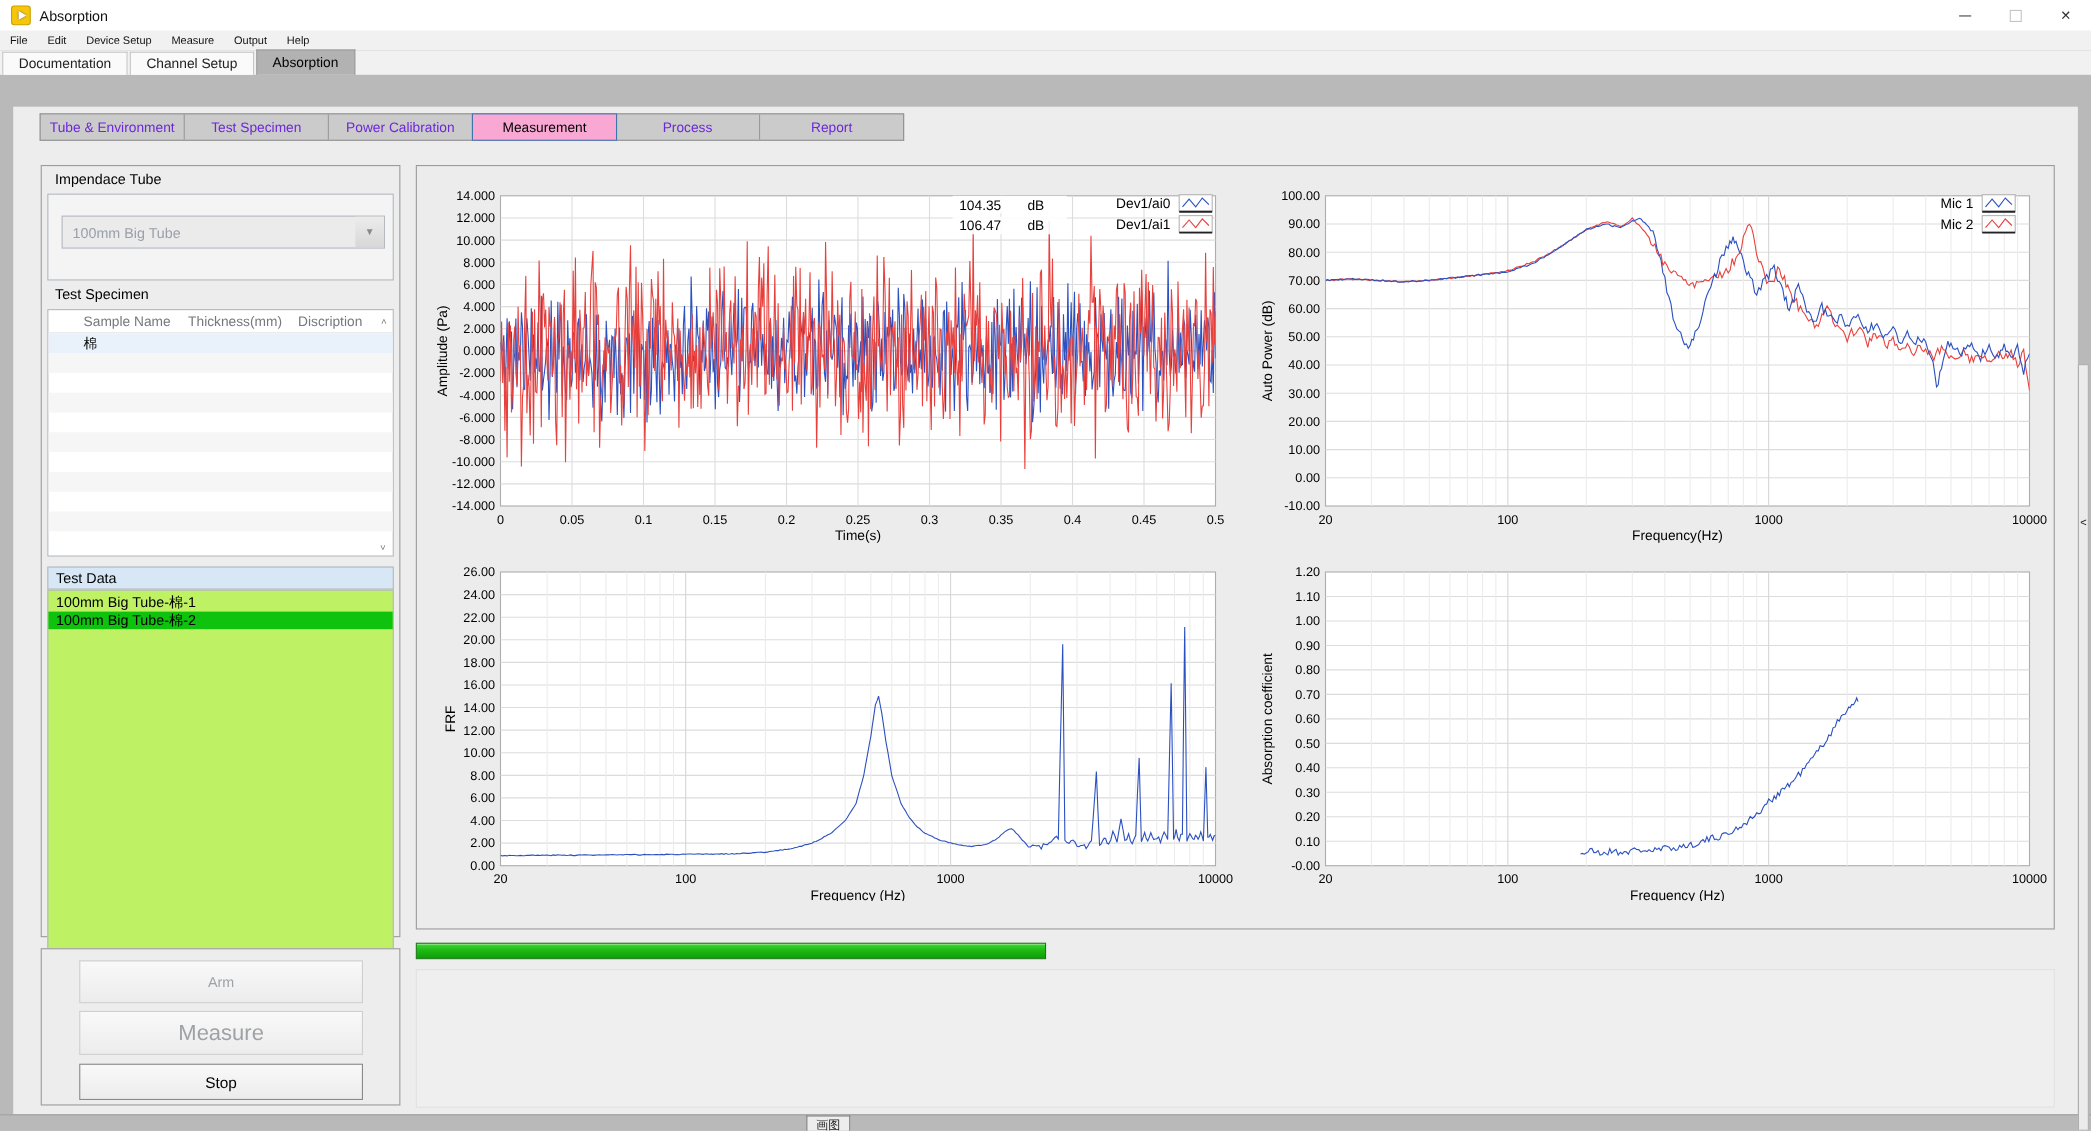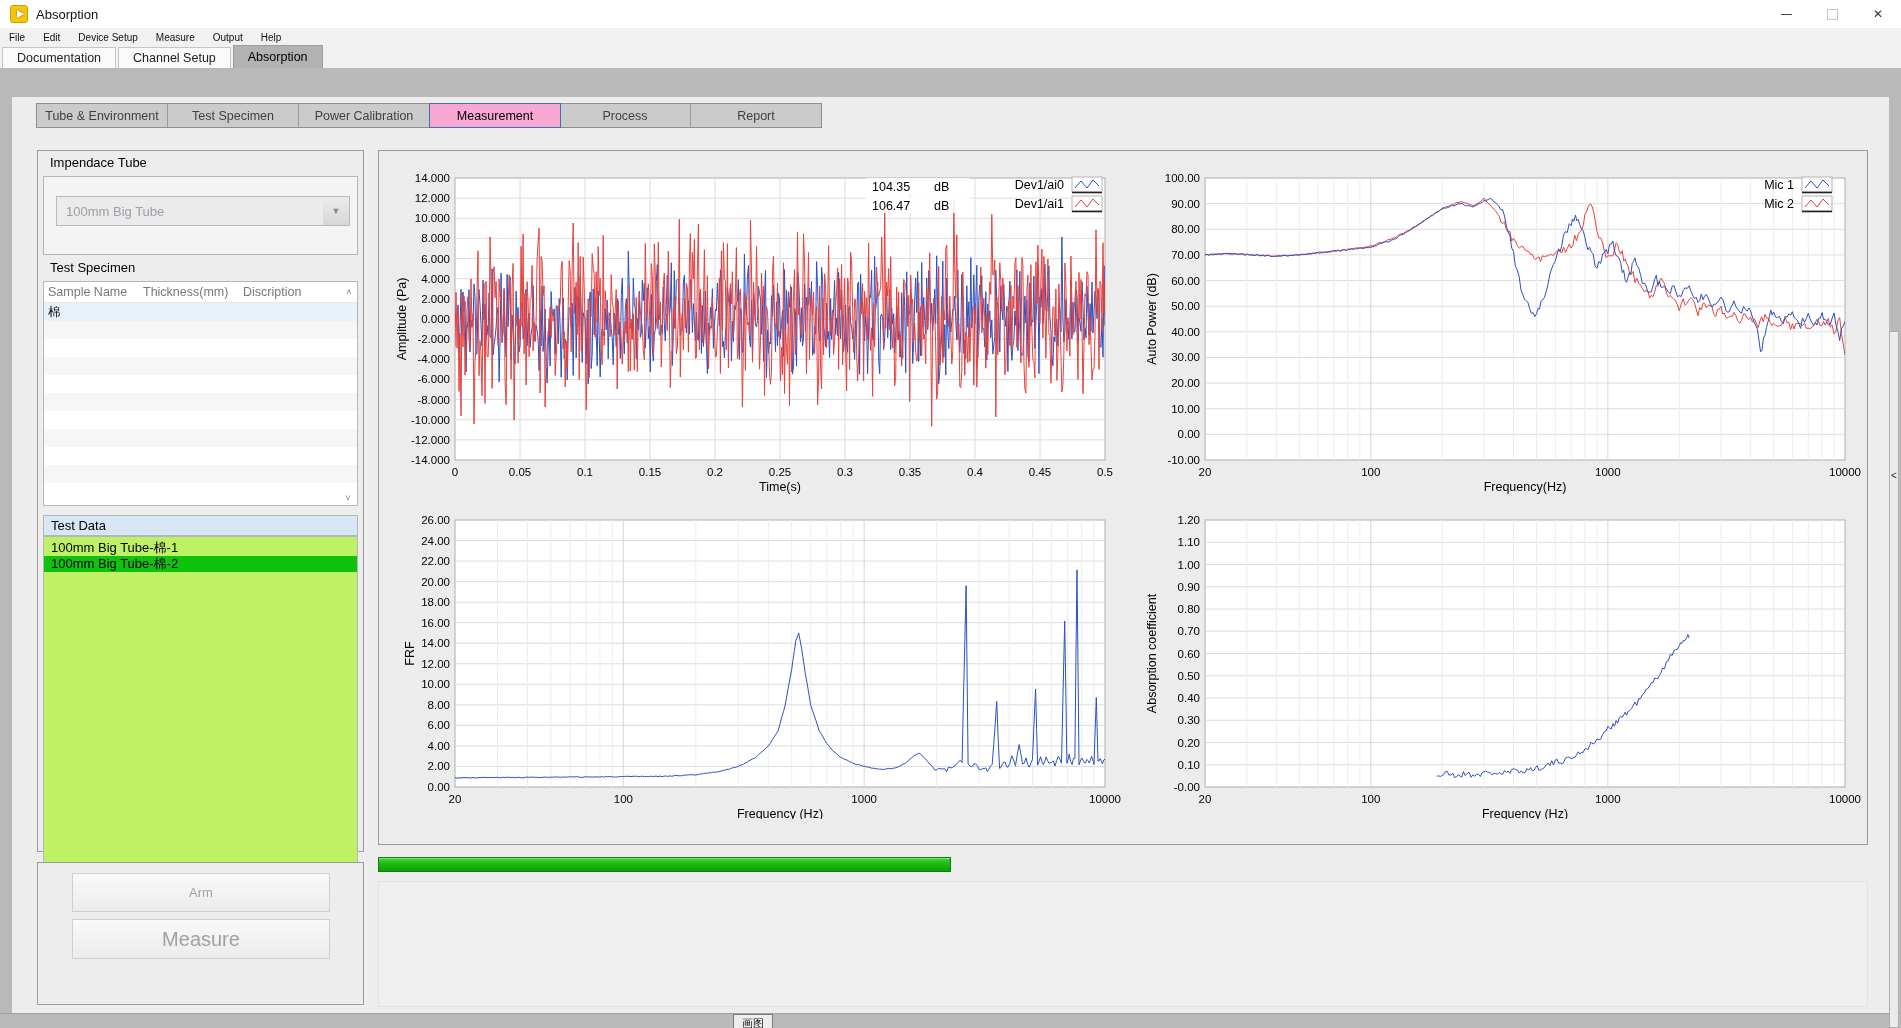--- a/index.html
+++ b/index.html
@@ -27,40 +27,40 @@
   .maintabs{position:absolute;left:0;top:46px;width:1901px;height:22px;background:#f1f1f1;
             display:flex;align-items:flex-end;font-size:12.5px;}
   .tab{height:20px;display:flex;align-items:center;padding:0 14px;background:#fafafa;
        border:1px solid #c6c6c6;border-bottom:none;margin-left:2px;color:#222;}
   .tab.active{background:#b2b2b2;height:22px;border-color:#9d9d9d;color:#000;}
   
   .page{position:absolute;left:12px;top:97px;width:1877px;height:916px;background:#ededed;}
   
   .subtabs{position:absolute;left:36px;top:103px;width:786px;height:25px;display:flex;
            border:1px solid #8f8f8f;box-sizing:border-box;background:#cbcbcb;font-size:12.5px;}
-  .subtab{flex:1;display:flex;align-items:center;justify-content:center;color:#404040;
+  .subtab{flex:1;display:flex;align-items:center;justify-content:center;color:#6d28d9;
           border-right:1px solid #9a9a9a;box-sizing:border-box;}
   .subtab:last-child{border-right:none;}
   .subtab.active{background:#f9a8d4;border:1px solid #3f73ad;color:#000;margin:-1px;z-index:2;}
   
   .side-panel{position:absolute;left:37px;top:150px;width:327px;height:702px;background:#ededed;
               border:1px solid #9b9b9b;box-sizing:border-box;}
   .group-header{position:absolute;font-size:13px;color:#000000;}
   .impedance-box{position:absolute;left:43px;top:176px;width:315px;height:79px;background:#f4f4f4;
                  border:1px solid #b2b7bd;box-sizing:border-box;}
   .dropdown{position:absolute;left:56px;top:196px;width:294px;height:30px;background:#ebebeb;
             border:1px solid #b5bac0;box-sizing:border-box;display:flex;align-items:center;
             font-size:13px;color:#9aa0a8;}
   .dropdown .dd-text{margin-left:9px;flex:1;}
   .dd-btn{width:26px;height:28px;background:linear-gradient(#ececec,#d7d7d7);display:flex;
           align-items:center;justify-content:center;color:#8a8a8a;font-size:9px;}
   .specimen-table{position:absolute;left:43px;top:281px;width:315px;height:225px;background:#ffffff;
                   border:1px solid #b2b7bd;box-sizing:border-box;font-size:12.5px;overflow:hidden;}
   .sp-head{display:flex;height:20px;align-items:center;color:#75797d;border-bottom:1px solid #e6e6e6;}
-  .sp-col1{width:95px;padding-left:4px;}
+  .sp-col1{width:95px;padding-left:4px;margin-left:28px;}
   .sp-col2{width:100px;}
   .sp-col3{flex:1;}
   .sp-scroll{width:16px;text-align:center;color:#777;font-size:9px;}
   .sp-row{display:flex;height:18px;align-items:center;color:#111;}
   .sp-row.sel{background:#e9f2fb;}
   .sp-row.alt{background:#f6f6f6;}
   .sp-vdown{position:absolute;right:2px;bottom:2px;color:#777;font-size:9px;width:14px;text-align:center;}
   .testdata-header{position:absolute;left:43px;top:515px;width:315px;height:21px;background:#d7e7f6;
                    border:1px solid #b2b7bd;box-sizing:border-box;display:flex;align-items:center;
                    font-size:13px;color:#000;}
@@ -229,20 +229,21 @@
     <span>Test Data</span>
   </div>
   <div class="testdata-list" id="testdata-list">
       <div class="td-item">100mm Big Tube-棉-1</div>
       <div class="td-item selected">100mm Big Tube-棉-2</div>
     </div>
 
   <div class="buttons-panel"></div>
   <div class="act-btn btn-arm">Arm</div>
   <div class="act-btn btn-measure">Measure</div>
+  <div class="act-btn btn-stop">Stop</div>
 
   <div class="charts-panel"></div>
   <svg class="chart-svg" id="chart0" style="left:390px;top:165px;" width="740" height="330" viewBox="0 0 740 330">
       <rect x="65" y="13" width="650" height="282" fill="#ffffff" stroke="#adadad"></rect>
       <line x1="65" y1="274.8571428571429" x2="715" y2="274.8571428571429" stroke="#dcdcdc"></line>
       <line x1="65" y1="254.7142857142857" x2="715" y2="254.7142857142857" stroke="#dcdcdc"></line>
       <line x1="65" y1="234.57142857142856" x2="715" y2="234.57142857142856" stroke="#dcdcdc"></line>
       <line x1="65" y1="214.42857142857144" x2="715" y2="214.42857142857144" stroke="#dcdcdc"></line>
       <line x1="65" y1="194.2857142857143" x2="715" y2="194.2857142857143" stroke="#dcdcdc"></line>
       <line x1="65" y1="174.14285714285714" x2="715" y2="174.14285714285714" stroke="#dcdcdc"></line>

